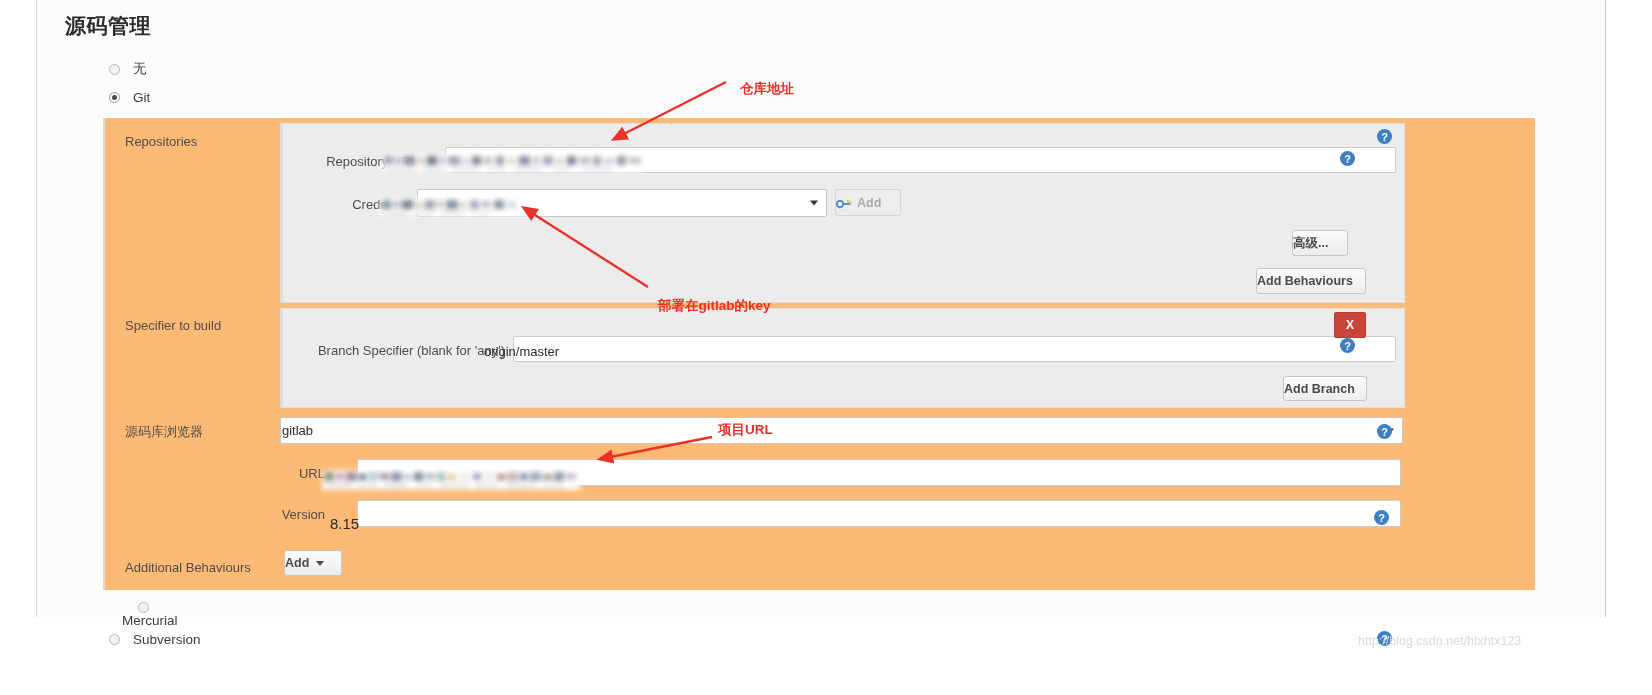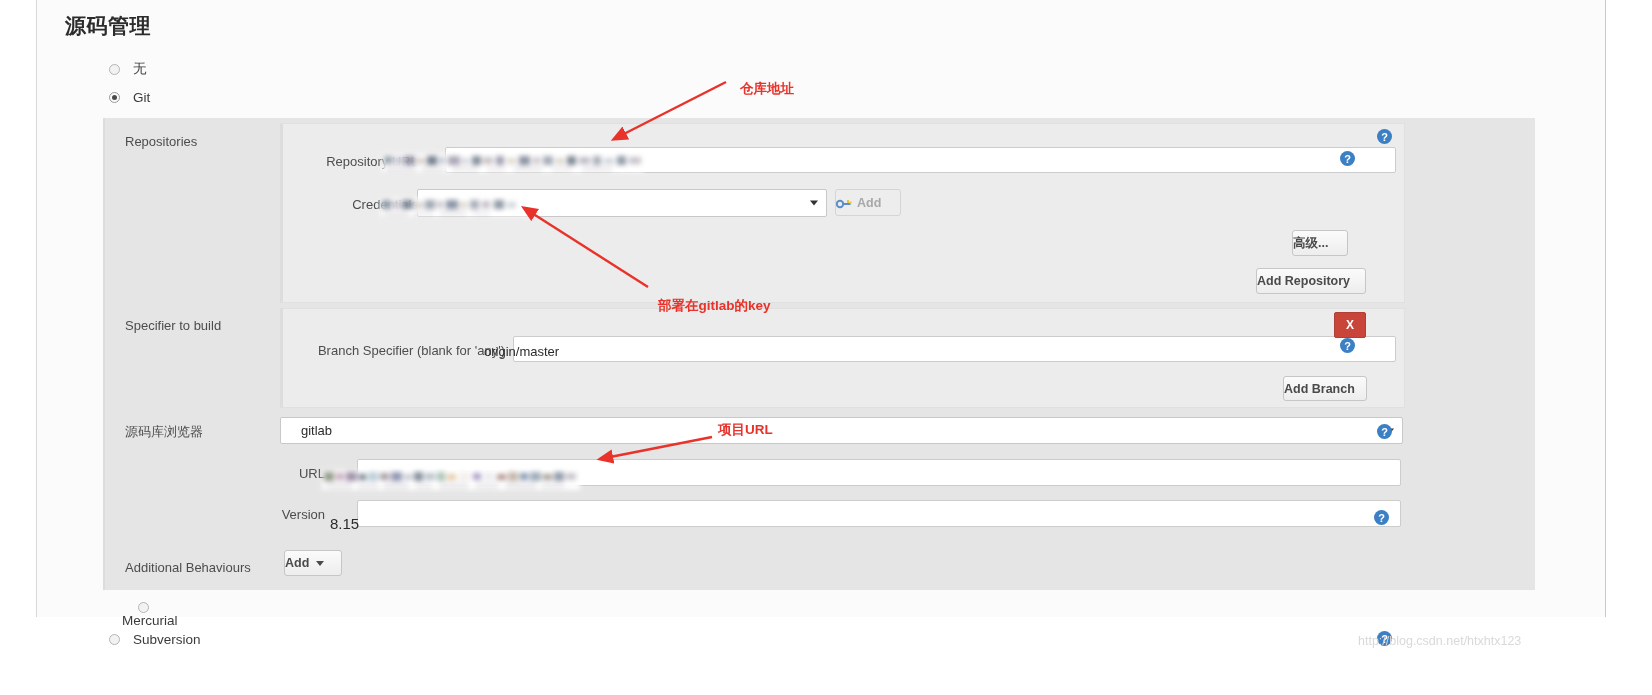--- a/index.html
+++ b/index.html
@@ -40,21 +40,21 @@
   .radio.checked{background:#fafafa;border-color:#9a9a9a;}
   .radio.checked:after{
     content:"";position:absolute;left:2px;top:2px;
     width:5px;height:5px;border-radius:50%;background:#4a4a4a;
   }
   .radio-label{margin-left:13px;font-size:13.5px;color:#3b3b3b;}
 
   
   .git-panel{
     position:absolute;left:66px;top:118px;width:1432px;height:472px;
-    background:#e5e5e5;
+    background:#fdba74;
     border-left:2px solid #dcdcdc;
     box-sizing:border-box;
   }
 
   .row-label{
     position:absolute;
     font-size:13px;color:#4d4d4d;
   }
 
   
@@ -87,21 +87,21 @@
   }
 
   .selectbox{
     position:absolute;
     height:28px;
     background:#ffffff;
     border:1px solid #c8c8c8;
     border-radius:2px;
     box-sizing:border-box;
     display:flex;align-items:center;
-    padding:0 20px;
+    padding:0 1px;
     font-size:13px;color:#2b2b2b;
   }
   .selectbox .caret{
     position:absolute;right:8px;top:50%;transform:translateY(-50%);
     width:0;height:0;
     border-left:4px solid transparent;
     border-right:4px solid transparent;
     border-top:5px solid #333;
   }
 
@@ -215,21 +215,21 @@
           </svg>
         </span>
         <span>Add</span>
       </div>
 
       <div class="btn" style="left:1187px;top:112px;width:56px;height:26px;">
         <span>高级...</span>
       </div>
 
       <div class="btn" style="left:1151px;top:150px;width:110px;height:26px;">
-        <span>Add Repository</span>
+        <span>Add Behaviours</span>
       </div>
 
       <div class="row-label" style="left:20px;top:200px;">Specifier to build</div>
 
       <div class="inner-box" style="left:175px;top:190px;width:1125px;height:100px;"></div>
 
       <div class="field-label" style="left:180px;top:225px;width:220px;">Branch Specifier (blank for 'any')</div>
       <input class="txt" style="left: 408px; top: 218px; width: 883px;" value="">
 
       <div class="btn-x" style="left:1229px;top:194px;width:30px;height:24px;">

